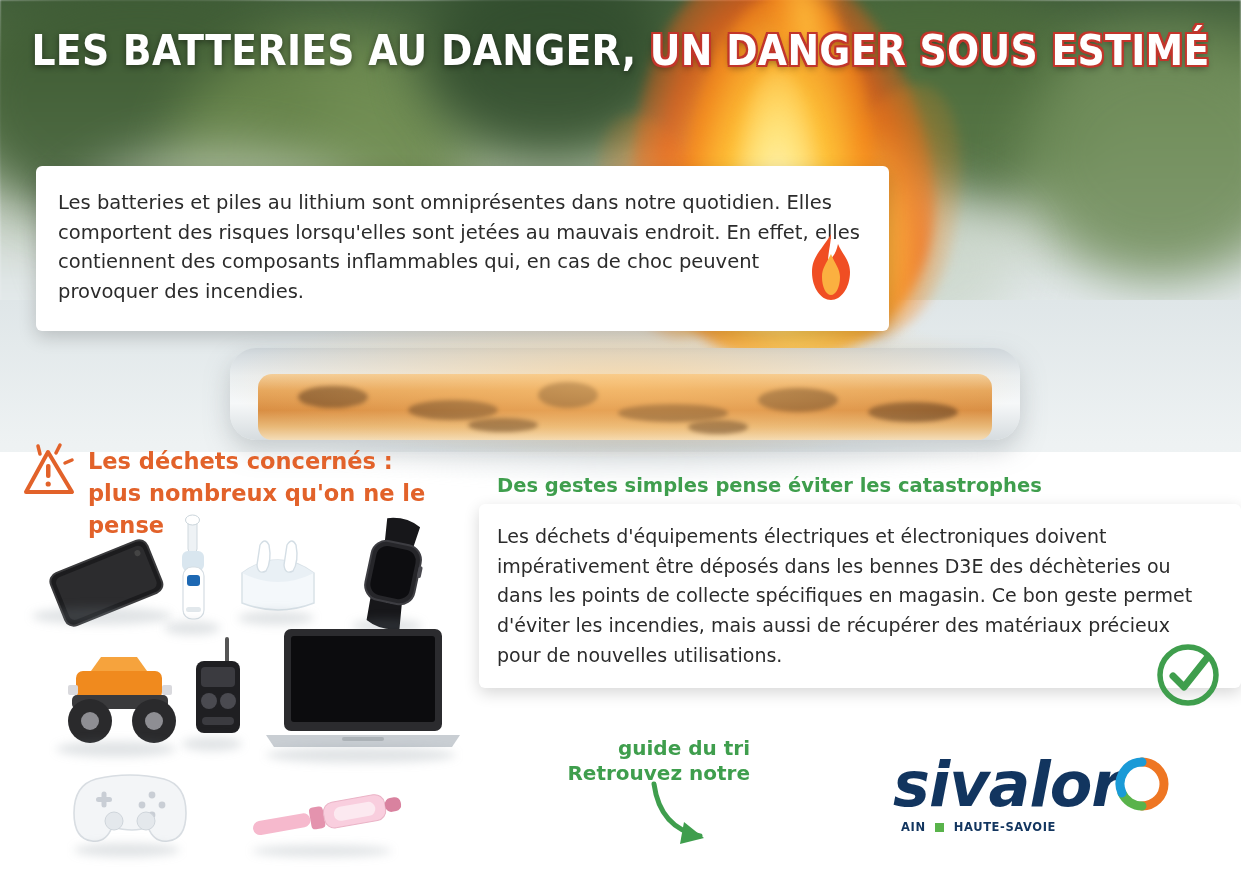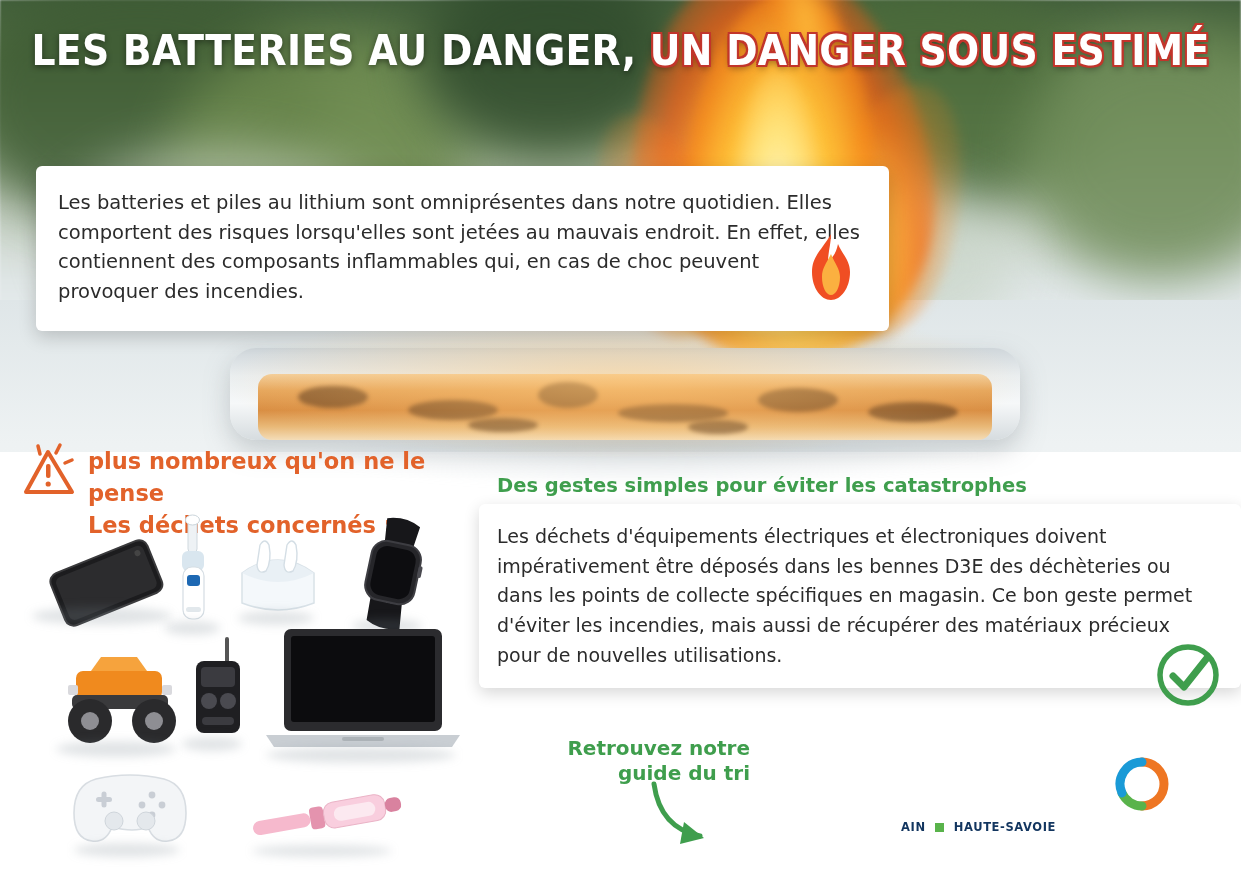--- a/index.html
+++ b/index.html
@@ -179,22 +179,22 @@
   <svg width="68" height="60" viewBox="0 0 68 60">
     <path d="M30 12 L54 52 L8 52 Z" fill="none" stroke="#e2622a" stroke-width="4" stroke-linejoin="round"></path>
     <rect x="28" y="24" width="4.5" height="14" rx="2" fill="#e2622a"></rect>
     <circle cx="30.2" cy="44" r="2.6" fill="#e2622a"></circle>
     <path d="M20 6 L22 14" stroke="#e2622a" stroke-width="3.5" stroke-linecap="round"></path>
     <path d="M42 5 L38 13" stroke="#e2622a" stroke-width="3.5" stroke-linecap="round"></path>
     <path d="M54 20 L47 23" stroke="#e2622a" stroke-width="3.5" stroke-linecap="round"></path>
   </svg>
 </div>
 <div class="left-title">
+  <div>Les déchets concernés :</div>
   <div>plus nombreux qu'on ne le pense</div>
-  <div>Les déchets concernés :</div>
 </div>
 
 <div class="devices">
 
   <div class="dev" style="left:18px;top:32px;">
     <div class="shadow-e" style="left:-4px;top:70px;width:140px;height:18px;"></div>
     <svg width="140" height="90" viewBox="0 0 140 90">
       <g transform="rotate(-22 70 45)">
         <rect x="18" y="18" width="104" height="56" rx="9" fill="#1c1c1e" stroke="#3a3a3c" stroke-width="2"></rect>
         <rect x="23" y="23" width="94" height="46" rx="6" fill="#2c2c2e"></rect>
@@ -297,34 +297,34 @@
         <rect x="14" y="36" width="58" height="14" rx="7" fill="#f6b9cd"></rect>
         <rect x="72" y="32" width="14" height="22" rx="4" fill="#e493ae"></rect>
         <rect x="86" y="30" width="62" height="26" rx="10" fill="#f9cede" stroke="#eab3c6"></rect>
         <rect x="96" y="36" width="42" height="14" rx="7" fill="#ffffff" opacity=".55"></rect>
         <rect x="148" y="36" width="16" height="14" rx="6" fill="#d9829f"></rect>
       </g>
     </svg>
   </div>
 </div>
 
-<div class="right-title">Des gestes simples pour éviter les catastrophes</div>
+<div class="right-title">Des gestes simples pense éviter les catastrophes</div>
 <div class="card-right">
   <p>Les déchets d'équipements électriques et électroniques doivent impérativement être déposés dans les bennes D3E des déchèteries ou dans les points de collecte spécifiques en magasin. Ce bon geste permet d'éviter les incendies, mais aussi de récupérer des matériaux précieux pour de nouvelles utilisations.</p>
 </div>
 <div class="check">
   <svg width="70" height="70" viewBox="0 0 70 70">
     <circle cx="35" cy="35" r="28" fill="none" stroke="#3f9e4d" stroke-width="5.5"></circle>
     <path d="M20 36 L31 47 L54 18" fill="none" stroke="#3f9e4d" stroke-width="7" stroke-linecap="round" stroke-linejoin="round"></path>
   </svg>
 </div>
 
 <div class="guide-text">
+  <div>guide du tri</div>
   <div>Retrouvez notre</div>
-  <div>guide du tri</div>
 </div>
 <div class="arrow">
   <svg width="130" height="80" viewBox="0 0 130 80">
     <path d="M14 6 q6 44 46 52" fill="none" stroke="#3f9e4d" stroke-width="5" stroke-linecap="round"></path>
     <path d="M44 44 L64 60 L40 66 Z" fill="#3f9e4d"></path>
   </svg>
 </div>
 
 <div class="qr">
   <div class="qrgrid" id="qrgrid">
@@ -950,20 +950,23 @@
       <i style="background:#fff"></i>
       <i style="background:#111"></i>
       <i style="background:#fff"></i>
       <i style="background:#fff"></i>
       <i style="background:#111"></i>
       <i style="background:#111"></i>
     </div>
 </div>
 
 <div class="logo">
+  <div class="logo-word">
+    <span>sivalor</span>
+  </div>
   <svg style="position:absolute;left:213px;top:6px;" width="72" height="62" viewBox="0 0 72 62">
     <path d="M36 8 a22 22 0 0 1 0 44" fill="none" stroke="#ee7623" stroke-width="9" stroke-linecap="round"></path>
     <path d="M36 52 a22 22 0 0 1 -20 -13" fill="none" stroke="#59b34b" stroke-width="9" stroke-linecap="round"></path>
     <path d="M16 39 a22 22 0 0 1 20 -31" fill="none" stroke="#1a9ad7" stroke-width="9" stroke-linecap="round"></path>
   </svg>
   <div class="logo-sub1">
     <span>AIN</span>
     <span class="sq" style="background:#59b34b;"></span>
     <span>HAUTE-SAVOIE</span>
   </div>

